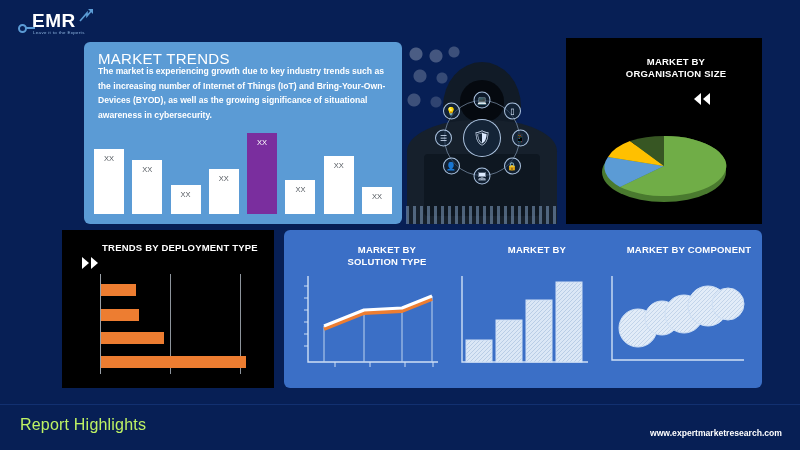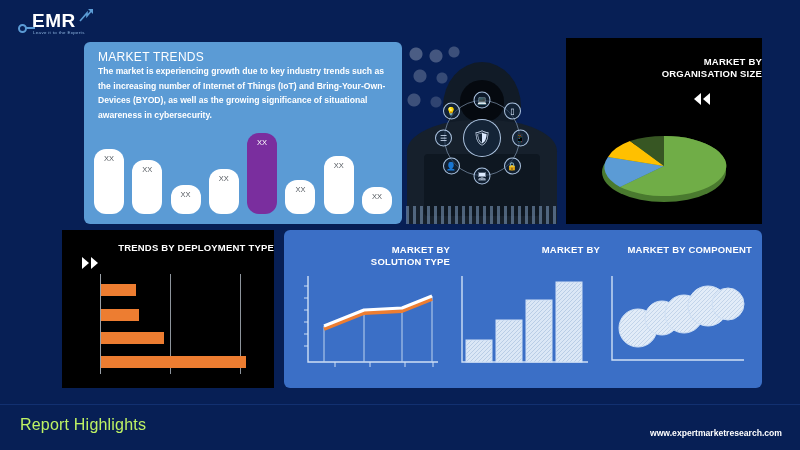--- a/index.html
+++ b/index.html
@@ -45,42 +45,42 @@
     color: #8FB6E0; white-space: nowrap;
   }
 
   
   .card { position: absolute; }
   .card-dark { background: #000000; }
   .card-lblue { background: #5B9BD5; border-radius: 6px; }
   .card-mblue { background: #3B6FC6; border-radius: 6px; }
 
   .panel-title {
-    color: #ffffff; text-align: right;
+    color: #ffffff; text-align: center;
     font-size: 9.5px; font-weight: bold;
     letter-spacing: .2px; line-height: 12px; padding-left: 24px;
   }
 
   
   #trends-card { left: 84px; top: 42px; width: 318px; height: 182px; }
   #trends-title {
     position: absolute; left: 14px; top: 8px;
-    color: #ffffff; font-size: 12px; font-weight: normal; letter-spacing: .3px;
+    color: #ffffff; font-size: 15px; font-weight: normal; letter-spacing: .3px;
   }
   #trends-body {
     position: absolute; left: 14px; top: 22px; width: 290px;
     color: #ffffff; font-size: 8.6px; font-weight: bold; line-height: 14.6px;
   }
   #trends-bars {
     position: absolute; left: 10px; bottom: 10px;
     width: 298px; height: 90px;
     display: flex; align-items: flex-end; justify-content: space-between;
   }
   .tbar {
-    width: 30px; border-radius: 12px;
+    width: 30px; border-radius: 0;
     background: #ffffff;
     position: relative;
     display: flex; justify-content: center;
   }
   .tbar.hl { background: #7A2E9E; }
   .tbar-lbl {
     position: absolute; top: 5px;
     font-size: 7.5px; color: #555a60; font-weight: normal;
   }
   .tbar.hl .tbar-lbl { color: #ffffff; }

